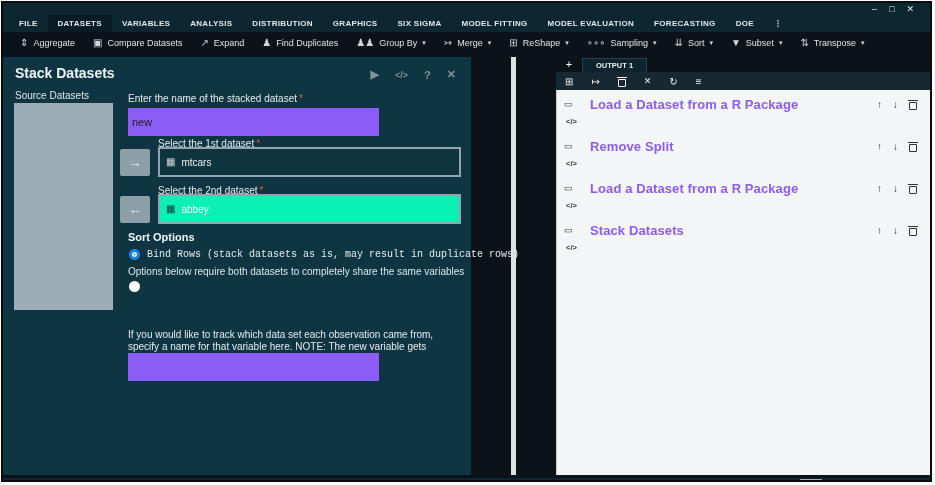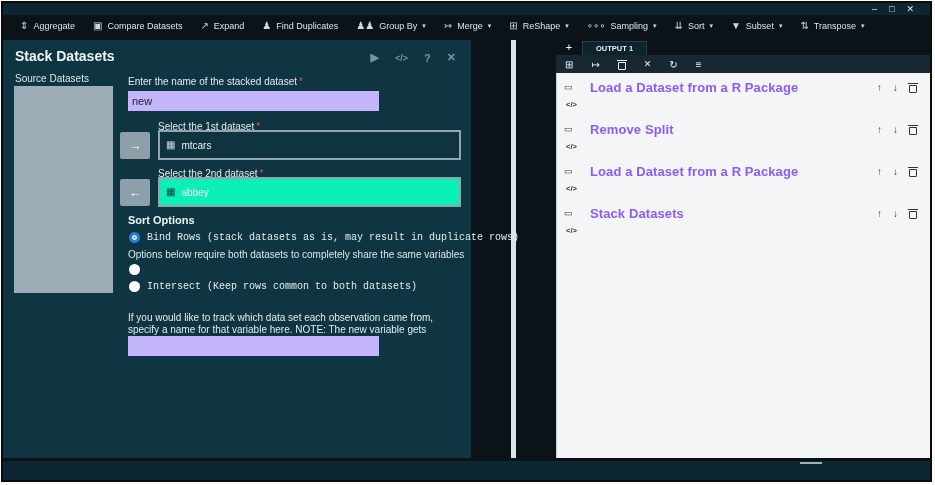--- a/index.html
+++ b/index.html
@@ -30,21 +30,21 @@
   .output-panel { flex:1; height:418px; display:flex; flex-direction:column; }
 
   
   .dlg-title { position:absolute; left:12px; top:8px; font-size:14px; font-weight:700; color:#eef4f6; }
   .dlg-icons { position:absolute; top:11px; right:15px; display:flex; gap:16px; align-items:center; color:#7e939d; font-size:11px; font-weight:700; }
   .dlg-icons .small { font-size:9px; }
   .src-label { position:absolute; left:12px; top:33px; font-size:10px; color:#dde7ea; }
   .src-box { position:absolute; left:11px; top:46px; width:99px; height:207px; background:#9cadb7; }
   .fld-label { position:absolute; font-size:10px; color:#e3ebee; }
   .req { color:#e0593f; margin-left:2px; }
-  .txt-input { position:absolute; width:251px; height:20px; background:#c4b5fd; border:none; font-family:"Liberation Sans",sans-serif; font-size:11px; color:#222; padding:0 4px; }
+  .txt-input { position:absolute; width:251px; height:28px; background:#8b5cf6; border:none; font-family:"Liberation Sans",sans-serif; font-size:11px; color:#222; padding:0 4px; }
   .xfer-btn { position:absolute; left:117px; width:30px; height:27px; background:#8da0a9; border-radius:2px; color:#f3f7f8; font-size:13px; display:flex; align-items:center; justify-content:center; }
   .ds-box { position:absolute; left:155px; width:303px; height:30px; border:2px solid #92a4ad; display:flex; align-items:center; gap:6px; padding:0 6px; font-size:10px; }
   .ds-box.dark { background:#10343f; color:#e9eff1; }
   .ds-box.dark .grid-glyph { color:#ccd7db; }
   .ds-box.green { background:#0bf0b5; color:#f4fffb; }
   .ds-box.green .grid-glyph { color:#0d3540; }
   .grid-glyph { font-size:10px; line-height:1; }
   .opt-title { position:absolute; left:125px; top:174px; font-size:11px; font-weight:700; color:#eef4f6; }
   .radio-row { position:absolute; left:126px; display:flex; align-items:center; gap:7px;font-family:Liberation Mono, monospace; }
   .radio { width:11px; height:11px; border-radius:50%; background:#ffffff; flex:none; }
@@ -87,20 +87,46 @@
       <div class="win-controls">
 
           <span>–</span>
 
           <span>□</span>
 
           <span>✕</span>
         </div>
     </div>
 
+    <div class="menubar">
+
+        <div class="menu-item">FILE</div>
+
+        <div class="menu-item active">DATASETS</div>
+
+        <div class="menu-item">VARIABLES</div>
+
+        <div class="menu-item">ANALYSIS</div>
+
+        <div class="menu-item">DISTRIBUTION</div>
+
+        <div class="menu-item">GRAPHICS</div>
+
+        <div class="menu-item">SIX SIGMA</div>
+
+        <div class="menu-item">MODEL FITTING</div>
+
+        <div class="menu-item">MODEL EVALUATION</div>
+
+        <div class="menu-item">FORECASTING</div>
+
+        <div class="menu-item">DOE</div>
+
+        <div class="menu-item">⋮</div>
+      </div>
 
     <div class="toolbar">
 
         <div class="tool-item">
           <span class="tool-icon">⇕</span>
           <span>Aggregate</span>
 
         </div>
 
         <div class="tool-item">
@@ -217,24 +243,20 @@
         </div>
 
         <div class="shared-note">Options below require both datasets to completely share the same variables</div>
 
         <div class="opt-list">
 
             <div class="radio-row">
               <span class="radio"></span>
             </div>
 
-            <div class="radio-row">
-              <span class="radio"></span>
-              <span class="radio-label">Intersect (Keep rows common to both datasets)</span>
-            </div>
 
           </div>
 
         <div class="track-note">If you would like to track which data set each observation came from, specify a name for that variable here. NOTE: The new variable gets appended to the beginning of the resulting dataset.</div>
         <input class="txt-input track-input" value="" style="">
       </div>
 
       <div class="panel-scroll"></div>
 
       <div class="output-panel">

